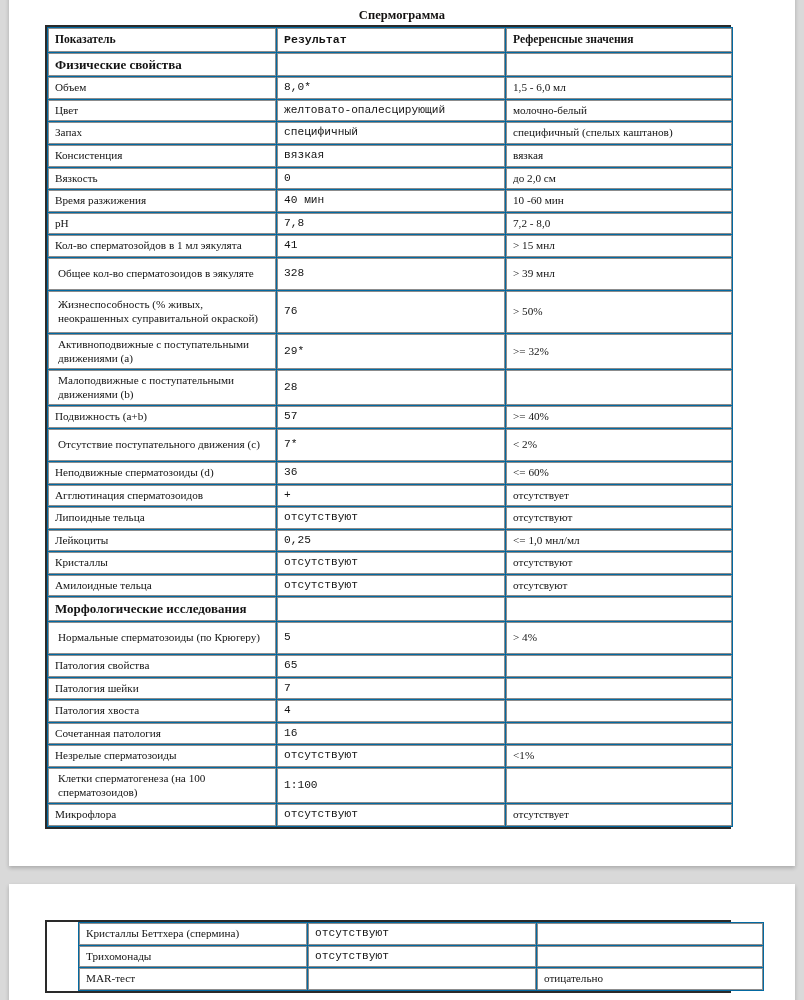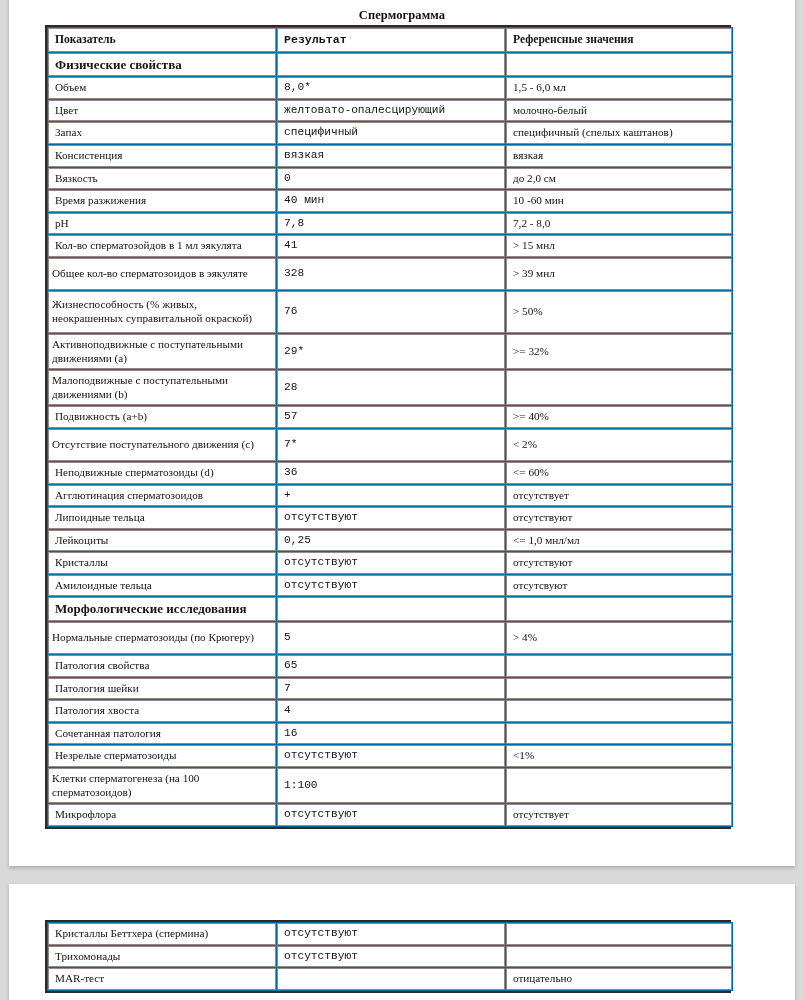--- a/index.html
+++ b/index.html
@@ -50,20 +50,21 @@
   .table-wrap {
     margin: 0 0 0 36px;
     width: 686px;
     border: 2px solid #2a2a2a;
     border-top-width: 2px;
     background: #ffffff;
     box-sizing: border-box;
   }
   #page-2 .table-wrap {
     margin-top: 36px;
+    padding-left: 31px;
   }
 
   table.report {
     border-collapse: separate;
     border-spacing: 1px;
     width: 100%;
     table-layout: fixed;
     background: #0369a1;
   }
   table.report td {
@@ -96,21 +97,21 @@
     padding-top: 4px;
     padding-bottom: 4px;
   }
 
   
   tr.r1 td { height: 15px; }
   tr.r2 td { height: 32px; }
   tr.r3 td { height: 42px; }
 
   td.name  { padding-left: 7px; }
-  td.name.indent { padding-left: 3px; font-family: Liberation Serif, serif; }
+  td.name.indent { padding-left: 9px; font-family: Liberation Serif, serif; }
   td.res   { padding-left: 7px; font-family: Liberation Mono, monospace; }
   td.ref   { padding-left: 7px; }
 
   
   .table-wrap::before {
     content: "";
   }
 </style>
 </head>
 <body>

